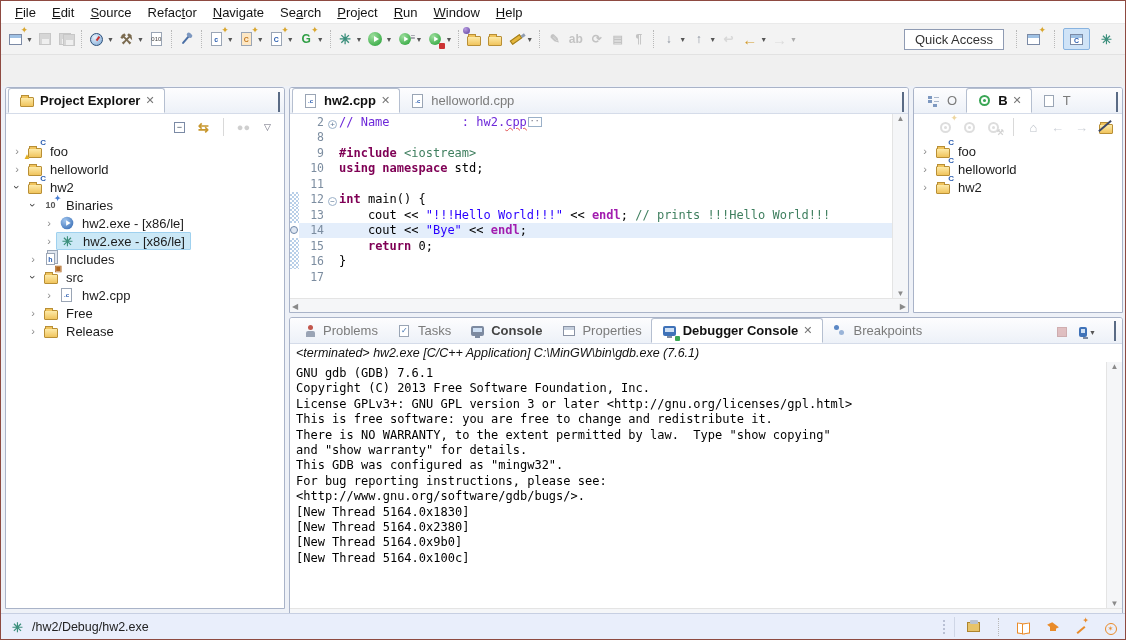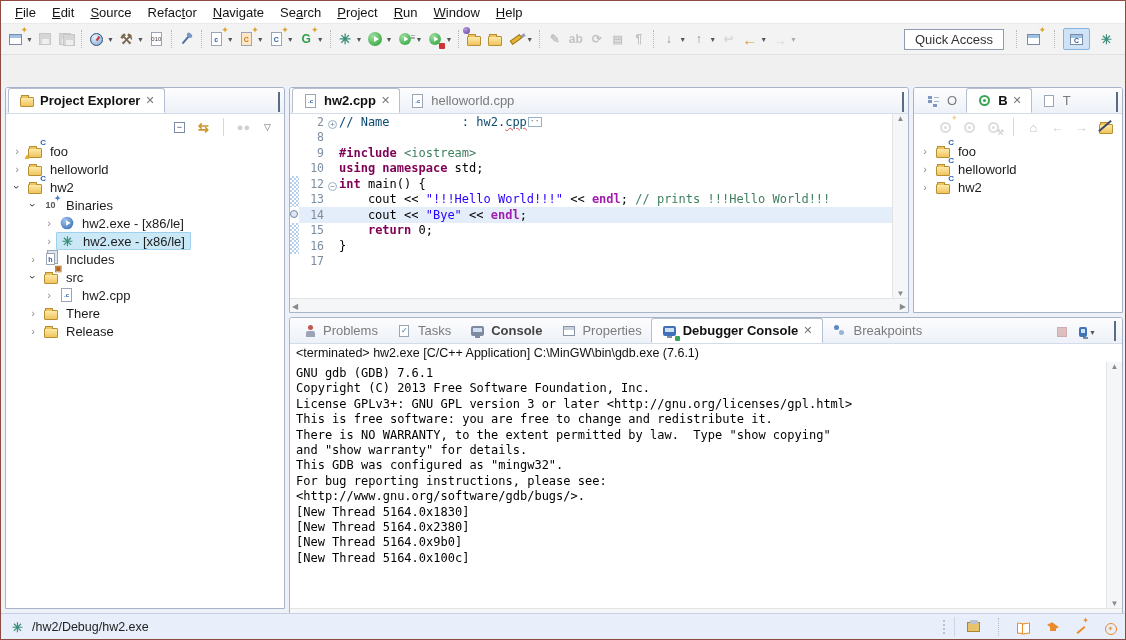--- a/index.html
+++ b/index.html
@@ -60,32 +60,32 @@
   .rul.hatch { background-image:linear-gradient(45deg,#b8cfe8 25%,transparent 25%,transparent 75%,#b8cfe8 75%),linear-gradient(45deg,#b8cfe8 25%,#fff 25%,#fff 75%,#b8cfe8 75%); background-size:4px 4px; background-position:0 0,2px 2px; }
   .rul .mark { position:absolute; left:0px; top:3px; width:8px; height:8px; border-radius:50%; background:#dfe7f2; border:1px solid #6f86a8; }
   .lnum { width:27px; flex:none; text-align:right; color:#7c8da0; font-family:"DejaVu Sans Mono",monospace; font-size:11.5px; padding-right:2px; }
   .foldc { width:13px; flex:none; text-align:center; }
   .foldg { display:inline-block; width:9px; height:9px; border:1px solid #9ab0c8; border-radius:50%; color:#5c7694; font-size:8px; line-height:7px; background:#fff; }
   .ct { font-family:"DejaVu Sans Mono",monospace; font-size:12px; white-space:pre; }
   .tk-pl { color:#000; }
   .tk-kw { color:#7f0055; font-weight:bold; }
   .tk-str { color:#2a00ff; }
   .tk-com { color:#3f7f5f; }
-  .tk-comb { color:#0c4a6e; }
+  .tk-comb { color:#6d28d9; }
   .tk-bold { color:#a21caf; font-weight:bold; }
   .sq { text-decoration:underline; text-decoration-style:wavy; text-decoration-color:#e05252; text-decoration-thickness:1px; }
   .foldbox { display:inline-block; border:1px solid #9ab0c8; font-size:8px; color:#667; line-height:8px; padding:0 1px; vertical-align:middle; margin-left:1px; }
   
   .vsb { width:16px; flex:none; background:#f5f6f8; border-left:1px solid #e4e4e4; display:flex; flex-direction:column; justify-content:space-between; align-items:center; }
   .hsb { height:16px; background:#f5f6f8; border-top:1px solid #e4e4e4; display:flex; justify-content:space-between; align-items:center; padding:0 2px; }
   .sbar { color:#8a8a8a; font-size:8px; }
   
   #console-tabs-row { display:flex; align-items:flex-end; }
   #console-toolbar { position:absolute; right:6px; top:5px; display:flex; align-items:center; gap:9px; }
-  #console-header { height:18px; font-size:12.5px; color:#111; padding:2px 14px 0 6px; background:#fff; white-space:pre; }
+  #console-header { height:18px; font-size:12.5px; color:#111; padding:2px 14px 0 6px; background:#fff; white-space:pre;font-style:italic; }
   #console-body { position:relative; display:flex; height:246px;gap:39px; }
   #console-out { flex:1; font-family:"DejaVu Sans Mono",monospace; font-size:12px; line-height:15.4px; color:#000; padding:4px 0 0 6px; white-space:pre; overflow:hidden; }
   .tab-bold { font-weight:bold; color:#444 !important; }
   
   #statusbar { position:absolute; left:0; top:612px; width:1126px; height:27px; background:#e9eefb; border-top:1px solid #c7cfe2; display:flex; align-items:center; padding:0 8px; }
   #status-left { display:flex; align-items:center; gap:6px; font-size:12.5px; color:#222; flex:1; }
   #status-right { display:flex; align-items:center; gap:12px; border-left:1px solid #cfd6e6; padding-left:10px; }
   .grip { display:inline-block; width:4px; height:16px; background-image:radial-gradient(#b9c0d4 1px, transparent 1px); background-size:4px 4px; }
   
   .ic { position:relative; width:17px; height:16px; display:inline-flex; align-items:center; justify-content:center; flex:none; }
@@ -476,21 +476,21 @@
               </span>
               <span class="lab">hw2.cpp</span>
             </span>
           </div>
           <div class="trow" style="padding-left: 20px;">
             <span class="arrow">›</span>
             <span class="labwrap">
               <span class="ic">
                 <span class="fo"></span>
               </span>
-              <span class="lab">There</span>
+              <span class="lab">Free</span>
             </span>
           </div>
           <div class="trow" style="padding-left: 20px;">
             <span class="arrow">›</span>
             <span class="labwrap">
               <span class="ic">
                 <span class="fo"></span>
               </span>
               <span class="lab">Release</span>
             </span>
@@ -538,20 +538,26 @@
               <span class="rul"></span>
               <span class="lnum">9</span>
               <span class="foldc"></span>
               <span class="ct"><span class="tk-kw">#include </span><span class="tk-com">&lt;iostream&gt;</span></span>
             </div>
             <div class="cl">
               <span class="rul"></span>
               <span class="lnum">10</span>
               <span class="foldc"></span>
               <span class="ct"><span class="tk-kw">using</span><span class="tk-pl"> </span><span class="tk-kw">namespace</span><span class="tk-pl"> std;</span></span>
+            </div>
+            <div class="cl">
+              <span class="rul"></span>
+              <span class="lnum">11</span>
+              <span class="foldc"></span>
+              <span class="ct"></span>
             </div>
             <div class="cl">
               <span class="rul hatch"></span>
               <span class="lnum">12</span>
               <span class="foldc"><span class="foldg">−</span></span>
               <span class="ct"><span class="tk-kw">int</span><span class="tk-pl"> main() {</span></span>
             </div>
             <div class="cl">
               <span class="rul hatch"></span>
               <span class="lnum">13</span>

